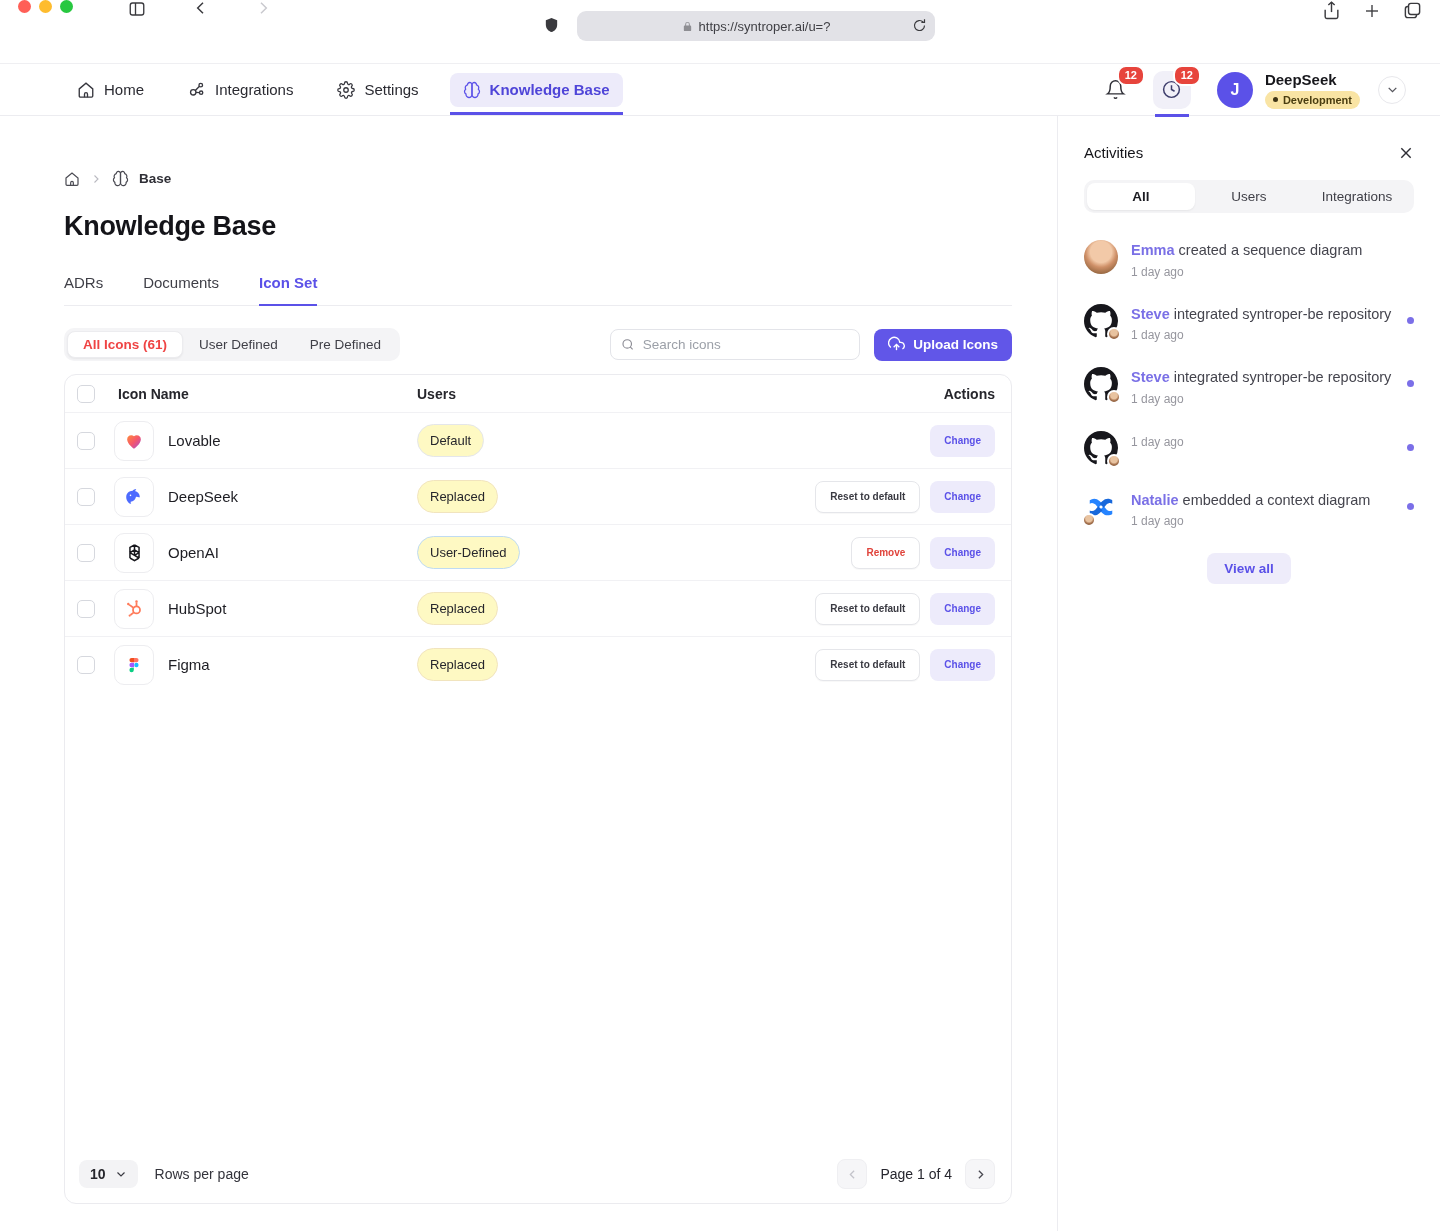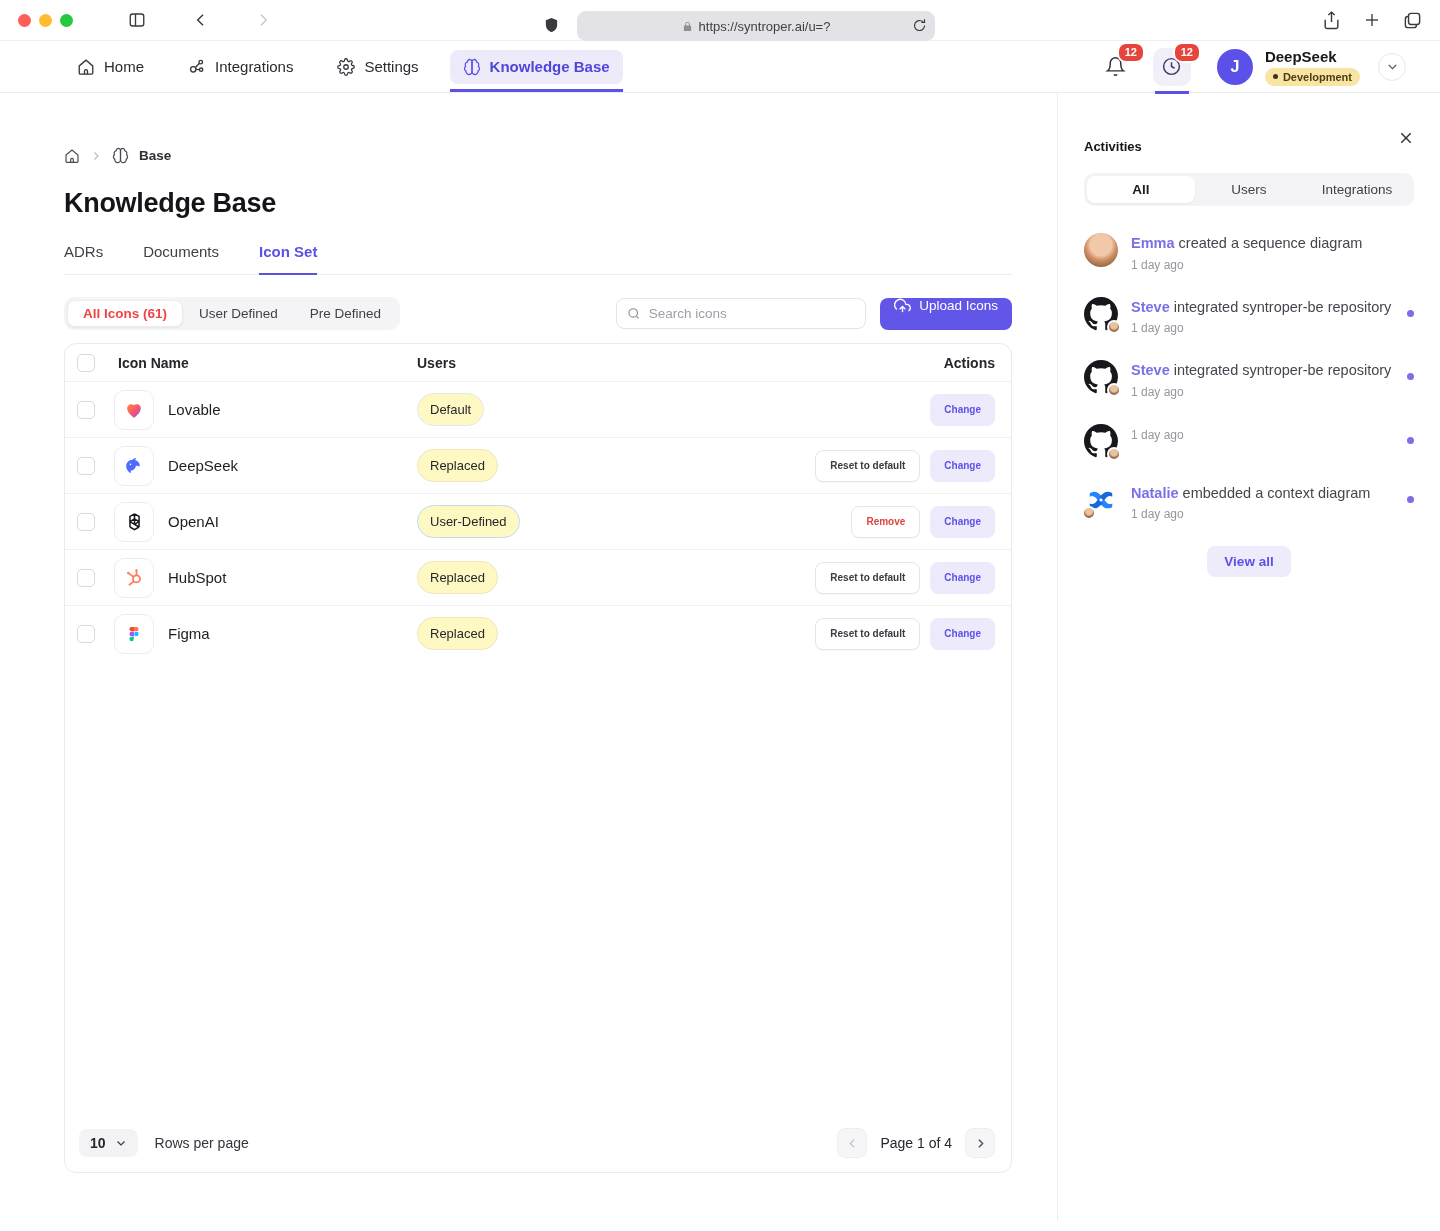--- a/index.html
+++ b/index.html
@@ -5,21 +5,21 @@
   * { margin:0; padding:0; box-sizing:border-box; }
   html,body { width:1440px; height:1231px; }
   body {
     font-family:"Liberation Sans", sans-serif;
     background:#ffffff; color:#1d1d23; overflow:hidden;
     -webkit-font-smoothing:antialiased;
   }
   svg { display:block; }
 
   
-  .chrome { height:41px; display:flex; align-items:center; padding:0 18px; position:relative; background:#fff; border-bottom:1px solid #efeff2;gap:28px; }
+  .chrome { height:64px; display:flex; align-items:flex-start; padding:0 18px; position:relative; background:#fff; border-bottom:1px solid #efeff2;gap:28px; }
   .lights { display:flex; gap:8px; margin-right:26px; }
   .light { width:13px; height:13px; border-radius:50%; }
   .light.r { background:#FF5F57; } .light.y { background:#FEBC2E; } .light.g { background:#28C840; }
   .chrome-btn { background:none; border:none; color:#3a3a3e; display:flex; align-items:center; justify-content:center; margin-right:18px; cursor:pointer; }
   .chrome-btn.dim { color:#c9c9ce; }
   .url-pill { position:absolute; left:577px; top:11px; width:358px; height:30px; background:#e2e2e7; border-radius:9px; display:flex; align-items:center; justify-content:center; gap:6px; font-size:13px; color:#3f3f44; }
   .url-refresh { position:absolute; right:8px; top:6px; color:#3a3a3e; }
   .shield { position:absolute; left:543px; top:15px; color:#3a3a3e; }
   .chrome-right { position:absolute; right:18px; display:flex; gap:22px; align-items:center; color:#3a3a3e; }
 
@@ -49,32 +49,32 @@
   .main { display:flex; height:1127px; }
   .content { width:1057px; padding:0 45px 0 64px; }
   .inner { width:948px; }
 
   .breadcrumb { margin-top:54px; display:flex; align-items:center; gap:10px; color:#4a4a52; }
   .crumb-sep { color:#b9b9c0; }
   .crumb-label { font-size:13.5px; font-weight:600; color:#2f2f36; }
 
   h1.page-title { margin-top:24px; font-size:27px; font-weight:700; letter-spacing:-.3px; color:#141419; }
 
-  .page-tabs { margin-top:24px; display:flex; gap:40px; border-bottom:1px solid #ececf0; }
+  .page-tabs { margin-top:32px; display:flex; gap:40px; border-bottom:1px solid #ececf0; }
   .ptab { font-size:15px; font-weight:500; color:#3f3f47; padding-bottom:13px; cursor:pointer; }
   .ptab.active { color:#5b51e8; font-weight:600; border-bottom:2.5px solid #5b51e8; margin-bottom:-1px; }
 
   .filter-row { margin-top:22px; display:flex; align-items:center; }
   .segmented { background:#f4f4f6; border-radius:10px; padding:3px; display:flex; }
   .seg { font-size:13.5px; color:#3f3f47; padding:6px 16px; border-radius:8px; cursor:pointer; white-space:nowrap; }
   .seg.active { background:#fff; font-weight:700; color:#ef4444; border:1px solid #ececef; box-shadow:0 1px 2px rgba(0,0,0,.06); padding:5px 15px; }
   .search-box { margin-left:auto; width:250px; height:31px; border:1px solid #e3e4e9; border-radius:8px; display:flex; align-items:center; gap:8px; padding:0 10px; background:#fff; }
   .search-box input { border:none; outline:none; font-size:13.5px; color:#2a2a31; width:100%; font-family:inherit; background:transparent; }
   .search-box input::placeholder { color:#9ca0a8; }
-  .upload-btn { margin-left:14px; height:32px; background:#6156e8; border:none; border-radius:8px; color:#fff; font-size:13.5px; font-weight:400; display:flex; gap:8px; padding:0 14px; cursor:pointer; font-family:inherit; }
+  .upload-btn { margin-left:14px; height:32px; background:#6156e8; border:none; border-radius:8px; color:#fff; font-size:13.5px; font-weight:700; display:flex; align-items:center; gap:8px; padding:0 14px; cursor:pointer; font-family:inherit; }
 
   
   .table-card { margin-top:13px; height:830px; border:1px solid #ebebef; border-radius:12px; display:flex; flex-direction:column; overflow:hidden; background:#fff; }
   .trow { display:grid; grid-template-columns:30px 310px 1fr auto; align-items:center; padding:0 16px 0 12px; }
   .thead { height:37px; font-size:14px; font-weight:700; color:#26262c; }
   .thead .col-name { margin-left:11px; }
   .thead .col-actions { font-weight:700; }
   .tbody-row { height:56px; border-top:1px solid #f1f1f4; }
   .checkbox { width:18px; height:18px; border:1.5px solid #d6d8de; border-radius:5px; background:#fff; cursor:pointer; }
   .name-cell { display:flex; align-items:center; gap:14px; margin-left:7px; }
@@ -95,21 +95,21 @@
   .rows-label { margin-left:17px; font-size:14px; color:#33333b; }
   .pag-right { margin-left:auto; display:flex; align-items:center; gap:13px; }
   .pg-btn { width:30px; height:30px; border-radius:8px; background:#f6f6f8; border:1px solid #efeff2; display:flex; align-items:center; justify-content:center; cursor:pointer; }
   .pg-btn.prev { color:#c4c4cb; }
   .pg-btn.next { color:#4a4a52; }
   .pg-label { font-size:14px; color:#26262e; }
 
   
   .activities { width:383px; border-left:1px solid #ececf0; padding:28px 26px 0 26px; }
   .act-head { display:flex; align-items:center; }
-  .act-title { font-size:13px; font-weight:700; color:#141419;margin-top:18px; }
+  .act-title { font-size:15px; font-weight:400; color:#141419; }
   .act-close { margin-left:auto; background:none; border:none; color:#2f2f36; cursor:pointer; display:flex; }
   .act-tabs { margin-top:19px; background:#f4f4f6; border-radius:10px; padding:3px; display:flex; }
   .act-tab { flex:1; text-align:center; font-size:13.5px; color:#3f3f47; padding:6px 0; border-radius:8px; cursor:pointer; }
   .act-tab.active { background:#fff; font-weight:700; color:#1c1c22; box-shadow:0 1px 2px rgba(0,0,0,.06); }
   .act-list { margin-top:27px; }
   .act-item { display:flex; gap:13px; position:relative; margin-bottom:25px; padding-right:16px; }
   .act-avatar { width:34px; height:34px; border-radius:50%; flex-shrink:0; position:relative; }
   .photo { background:radial-gradient(circle at 50% 35%, #f2c9a8 0 38%, #cf9068 55%, #9a6a44 78%, #7d5233); }
   .gh-avatar { background:transparent; }
   .mini-photo { position:absolute; width:14px; height:14px; border-radius:50%; border:2px solid #fff; right:-3px; bottom:-3px; background:radial-gradient(circle at 50% 35%, #e8c3a0 0 40%, #a87450 60%, #6b4527); }

